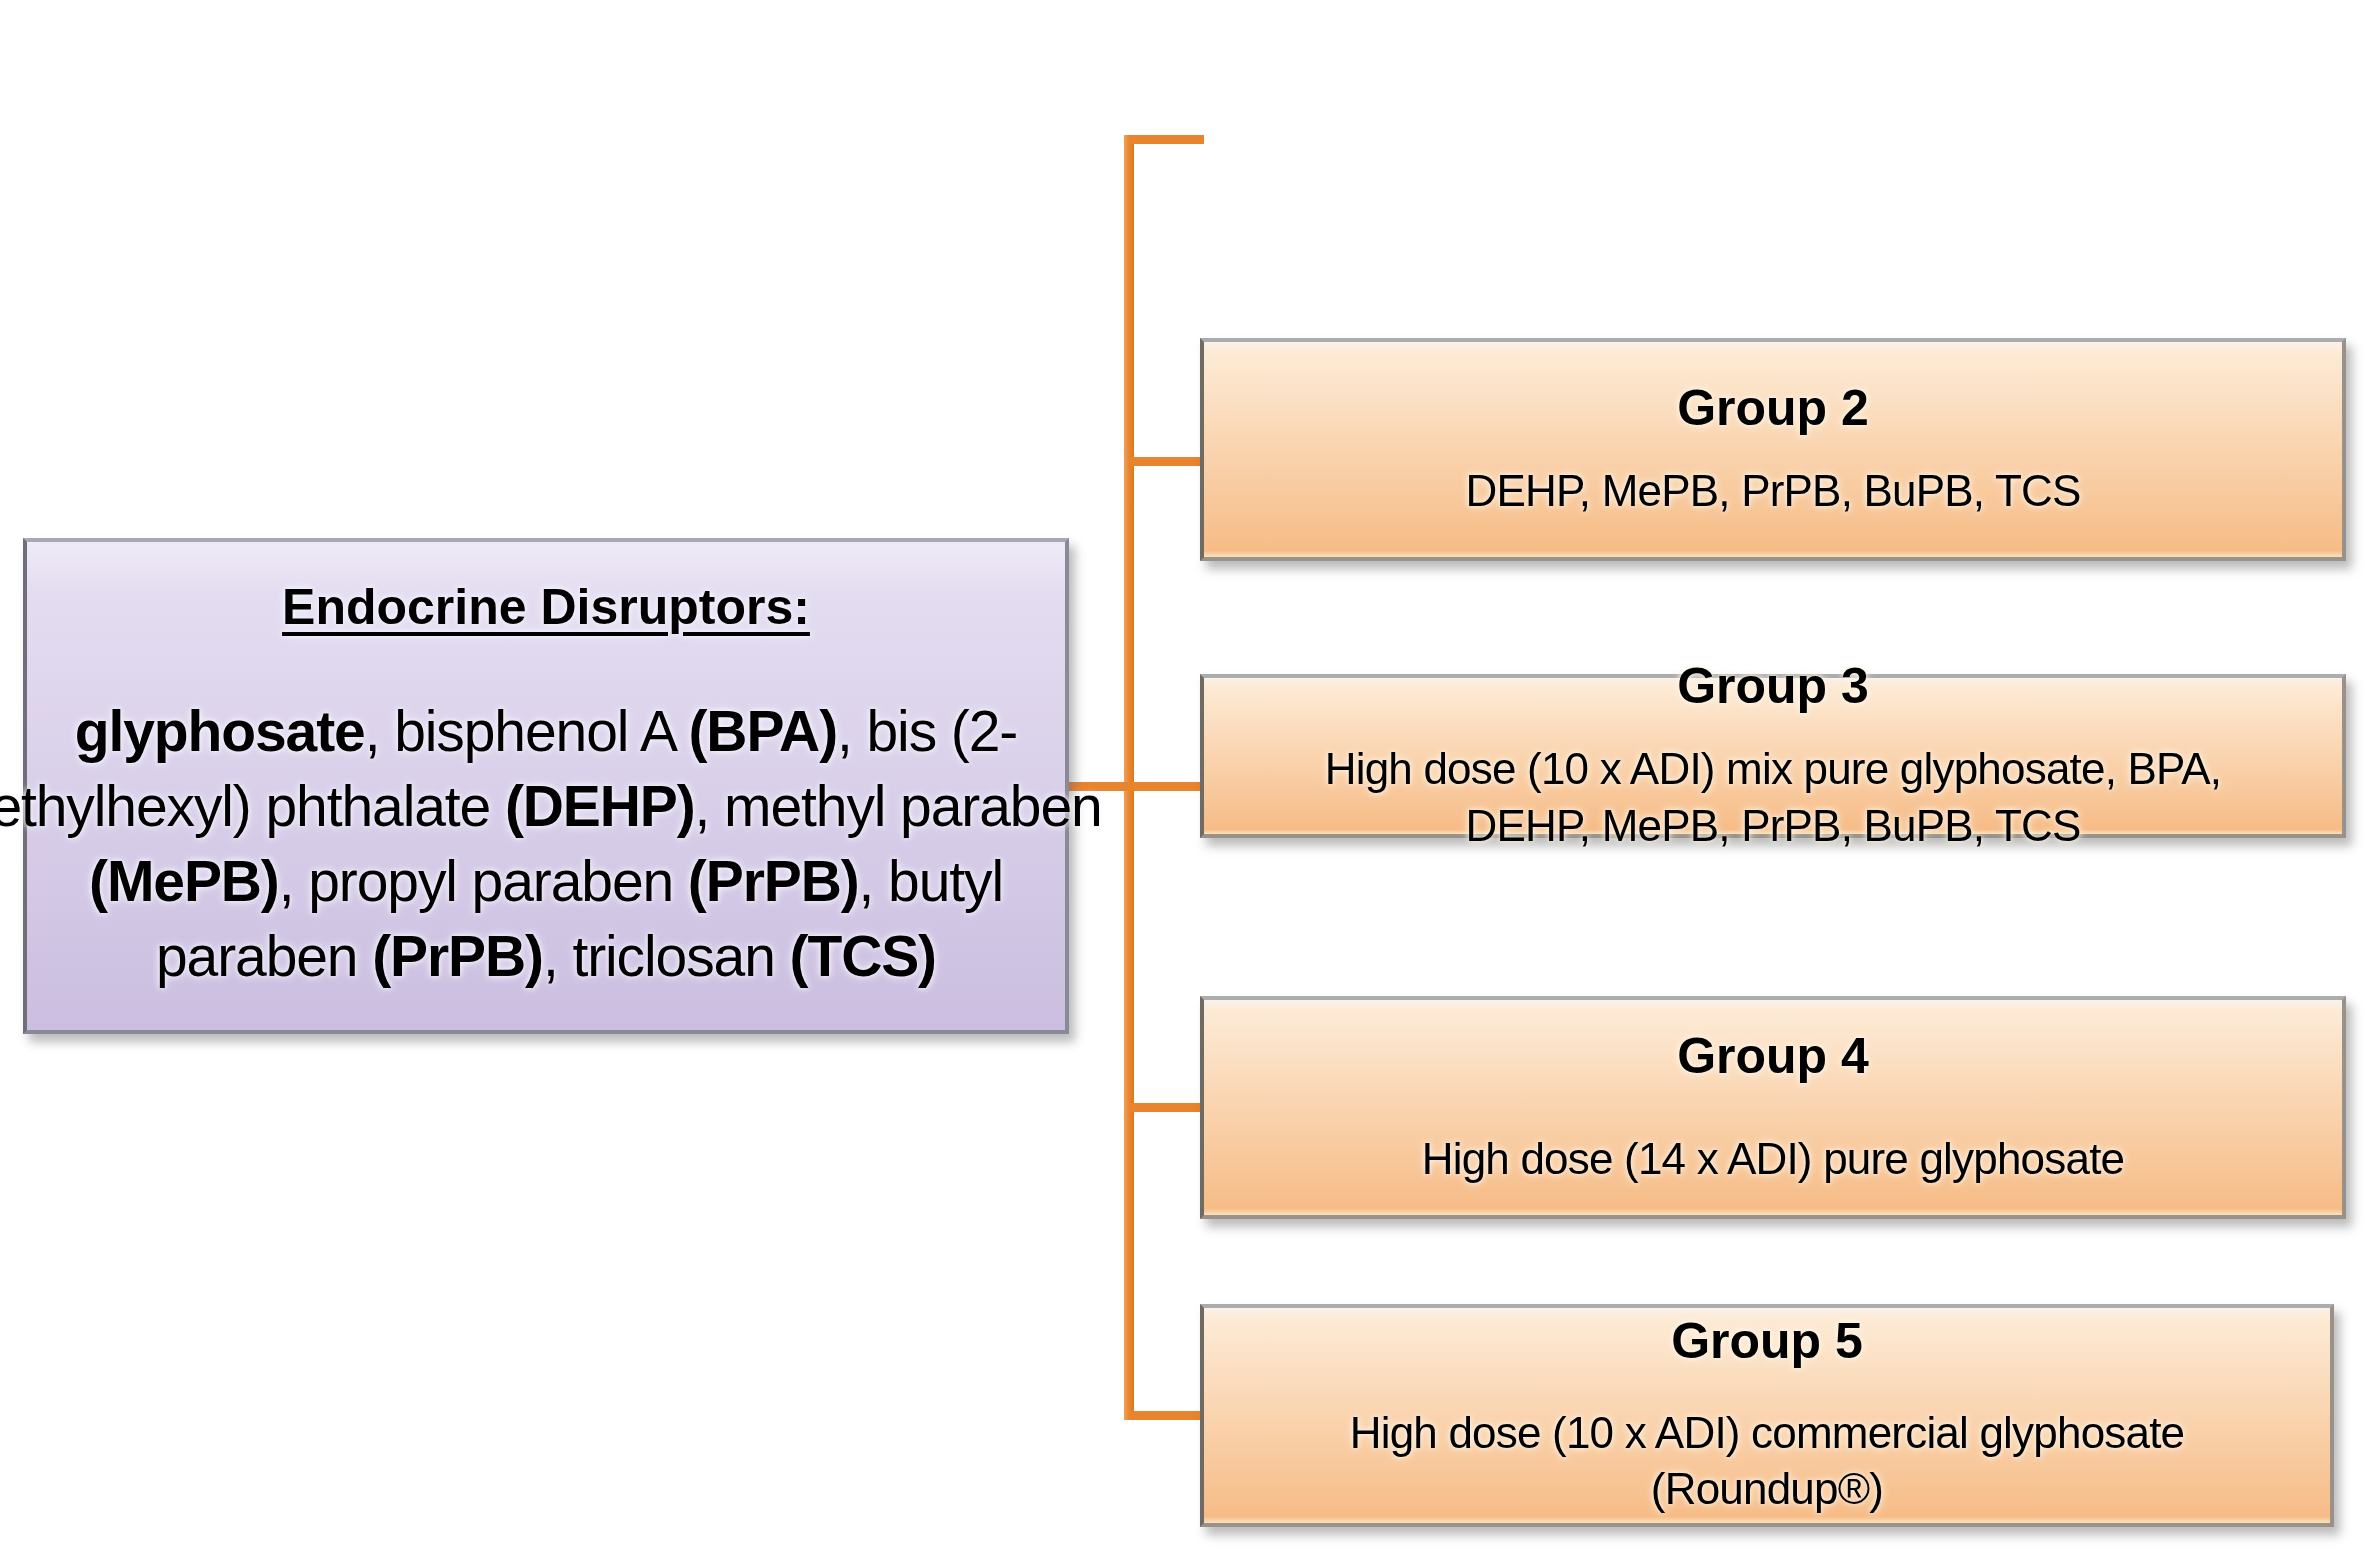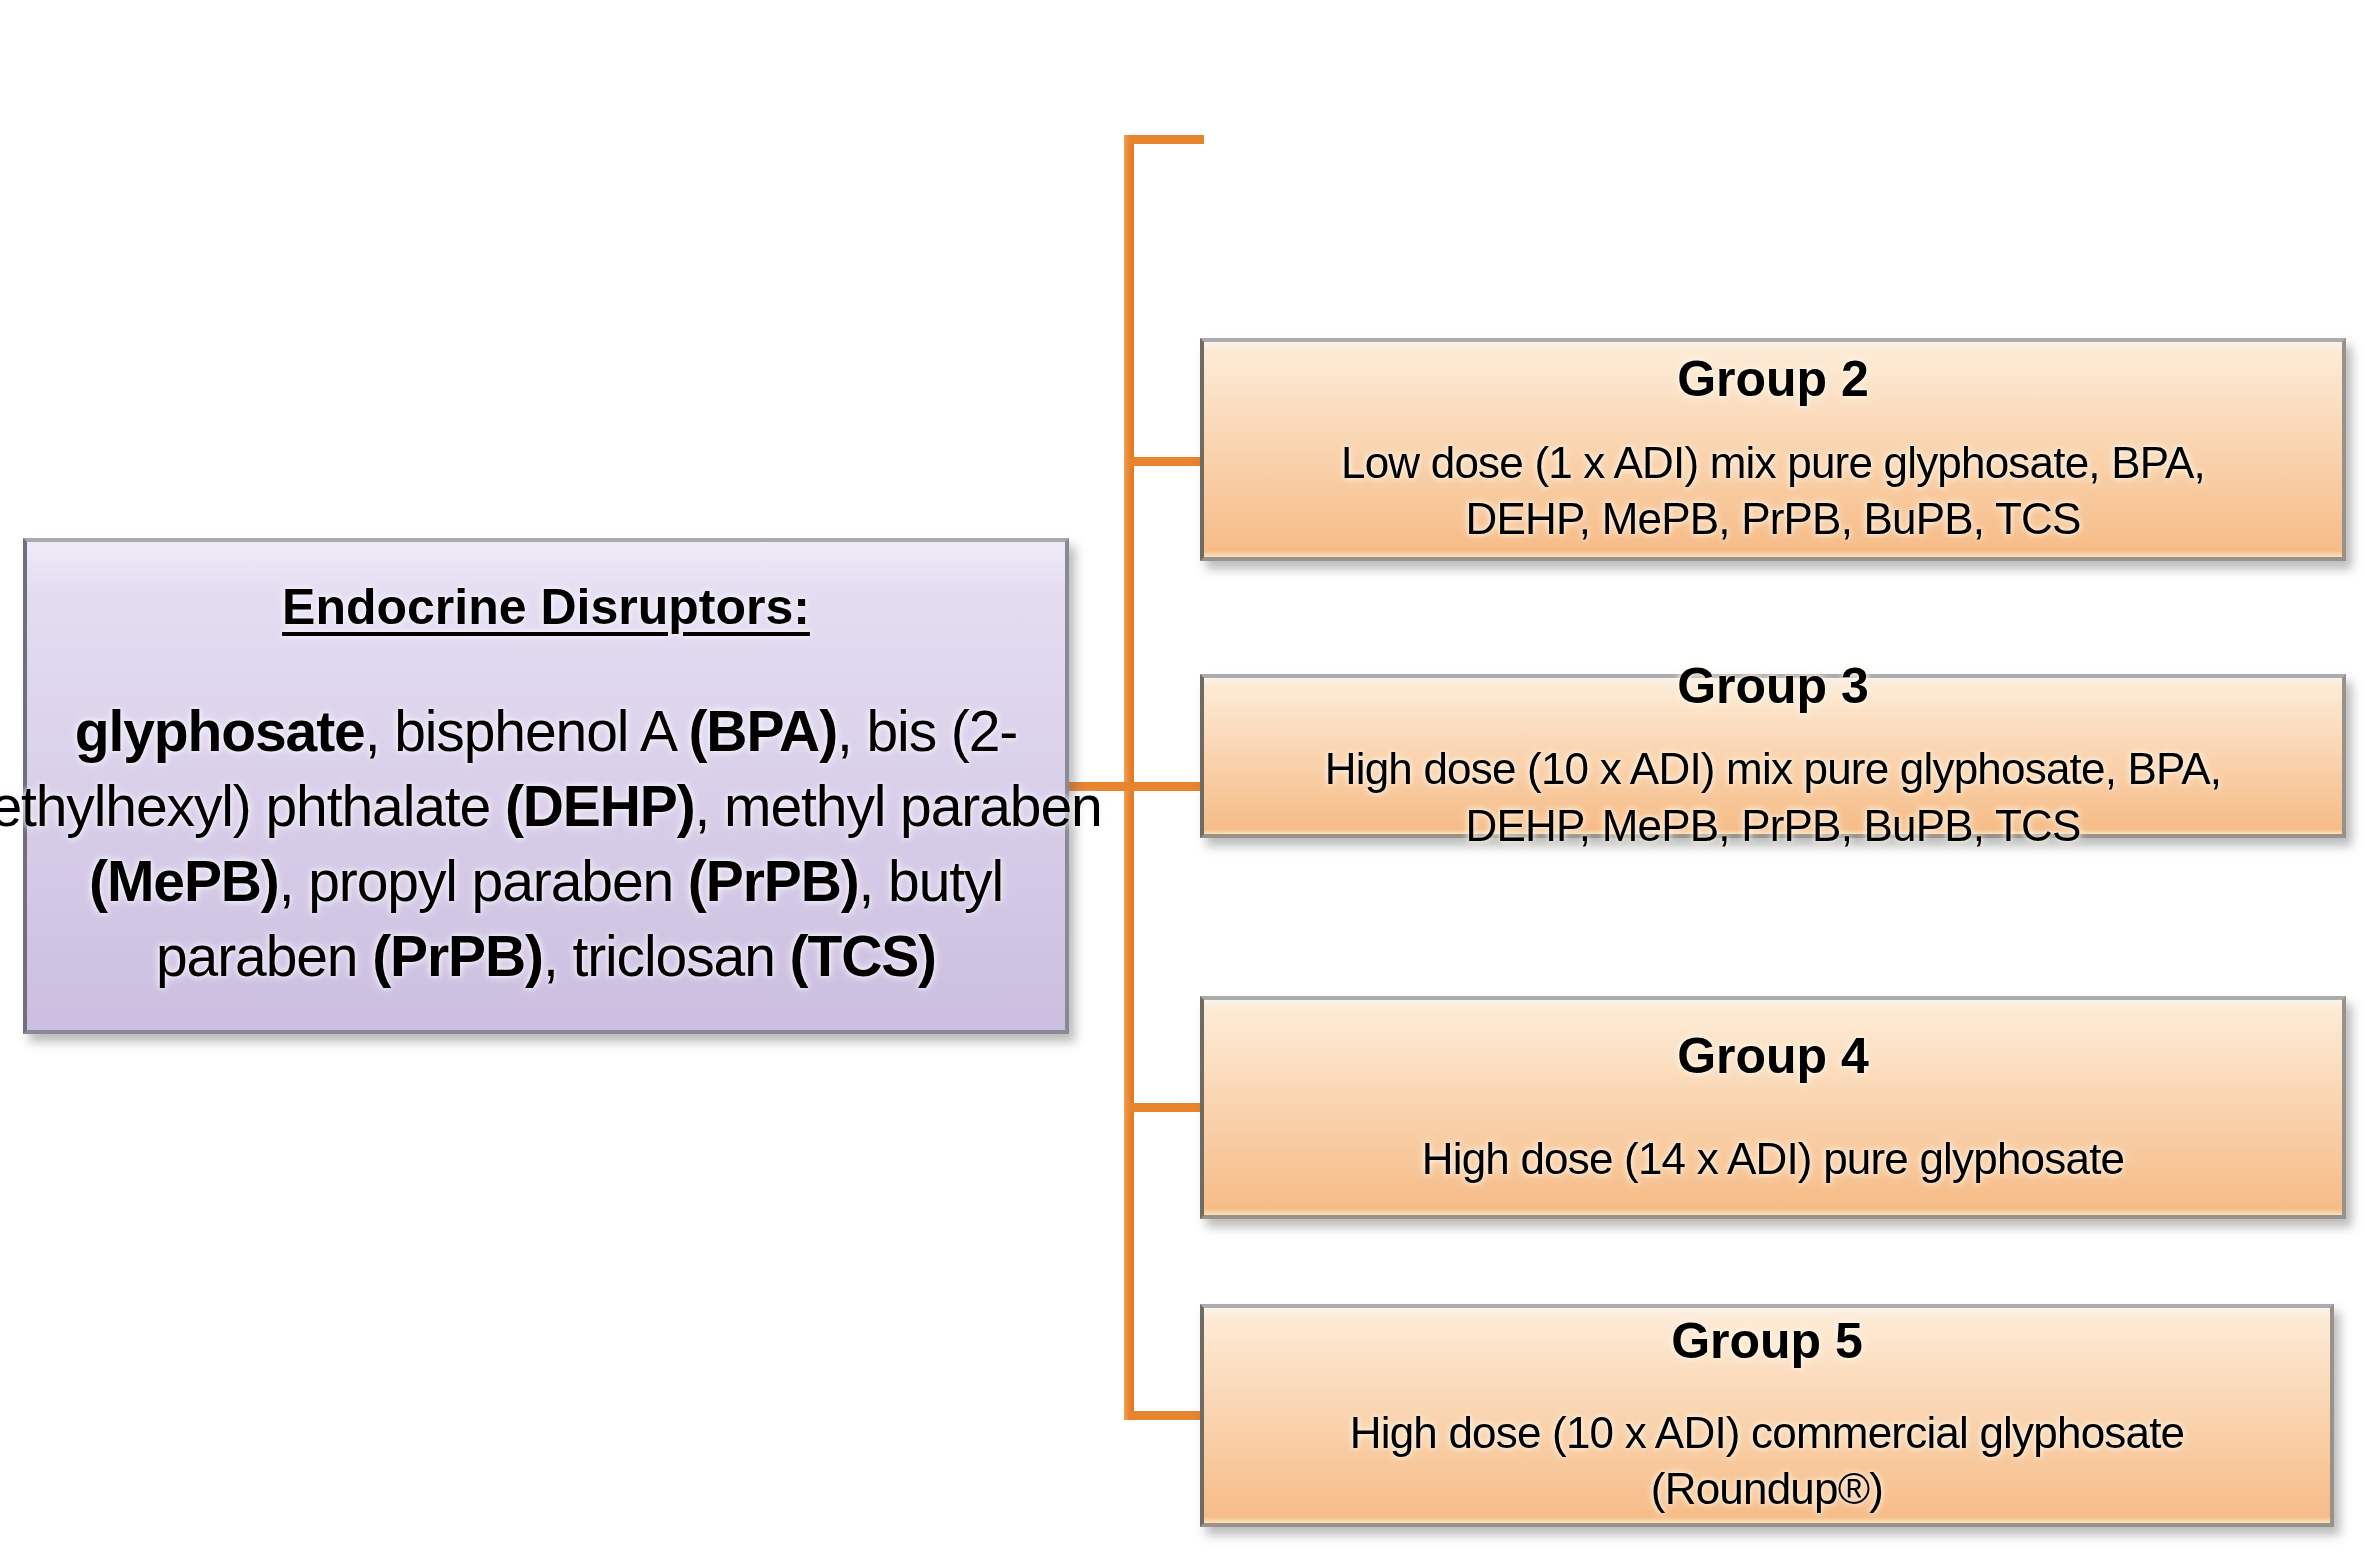--- a/index.html
+++ b/index.html
@@ -116,21 +116,20 @@
         <div class="line"><span>ethylhexyl) phthalate </span><b>(DEHP)</b><span>, methyl paraben</span></div>
         <div class="line"><b>(MePB)</b><span>, propyl paraben </span><b>(PrPB)</b><span>, butyl</span></div>
         <div class="line"><span>paraben </span><b>(PrPB)</b><span>, triclosan </span><b>(TCS)</b></div>
       </div>
   </div>
 
 
   <div class="node group-box g2">
     <div class="group-title">Group 2</div>
     <div class="group-body">
-        <div class="line">Low dose (1 x ADI) mix pure glyphosate, BPA,</div>
         <div class="line">DEHP, MePB, PrPB, BuPB, TCS</div>
       </div>
   </div>
 
   <div class="node group-box g3">
     <div class="group-title">Group 3</div>
     <div class="group-body">
         <div class="line">High dose (10 x ADI) mix pure glyphosate, BPA,</div>
         <div class="line">DEHP, MePB, PrPB, BuPB, TCS</div>
       </div>

